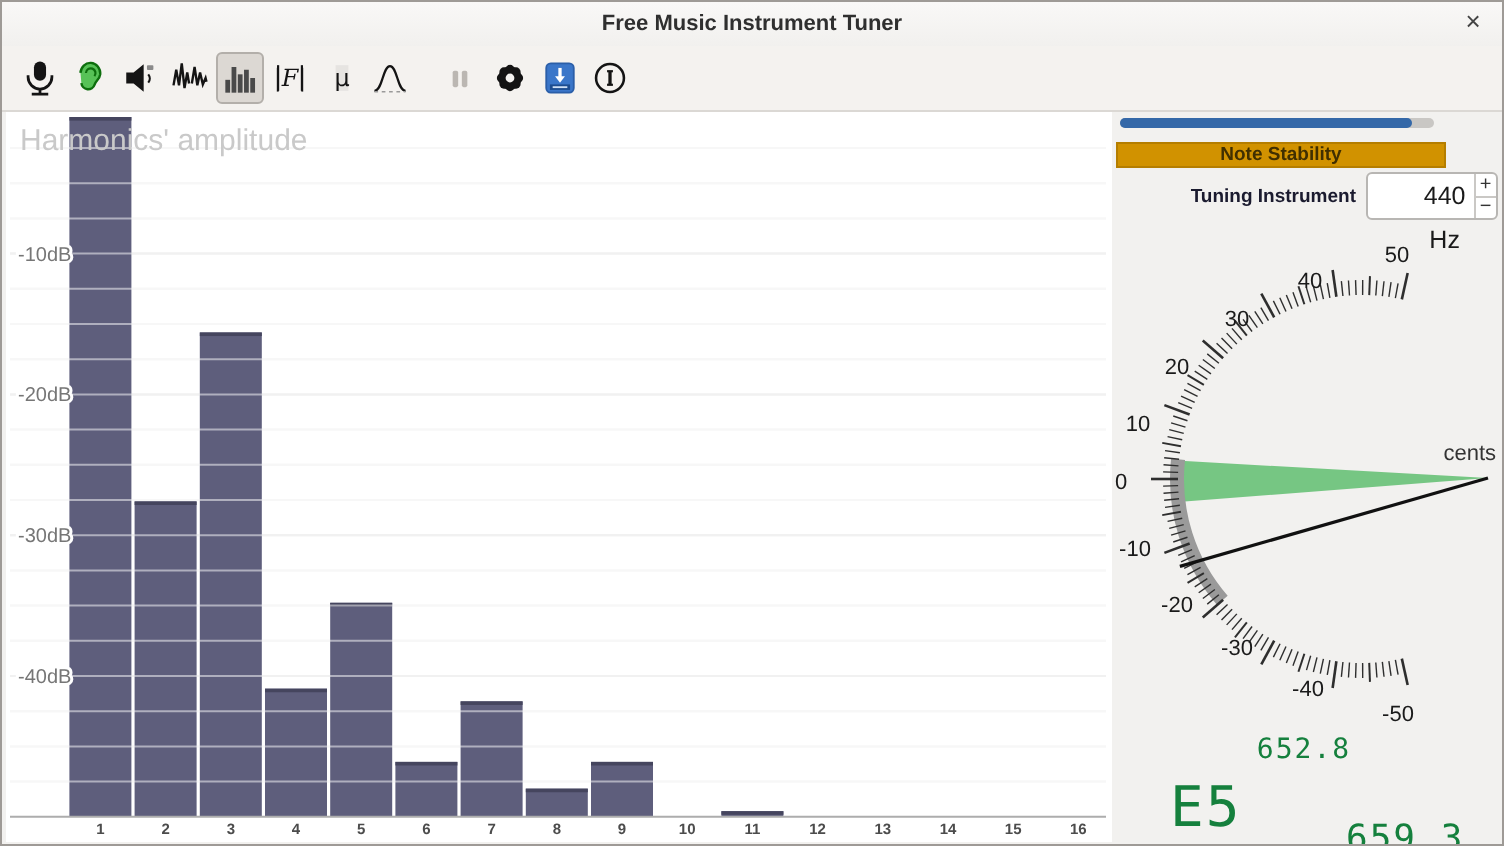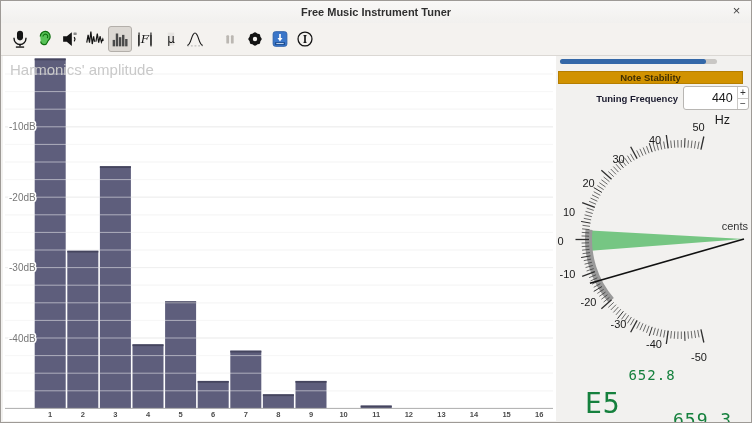--- a/index.html
+++ b/index.html
@@ -11,21 +11,21 @@
   
   #toolbar{position:absolute;left:0;top:22px;width:100%;height:33px;background:#f4f2ef;border-bottom:1px solid #dbd8d4;box-sizing:border-box;}
   .tbtn{position:absolute;top:3px;width:24px;height:26px;display:flex;align-items:center;justify-content:center;border-radius:3px;}
   .tbtn.active{background:#dcd8d3;border:1px solid #b3afaa;box-sizing:border-box;}
   
   #chart-panel{position:absolute;left:2px;top:55px;width:553px;height:365px;background:#ffffff;}
   
   #right-panel{position:absolute;left:556px;top:55px;width:196px;height:365px;}
   #progress{position:absolute;left:3px;top:3px;width:157px;height:5px;background:#c9c7c4;border-radius:3px;}
   #progress-fill{height:5px;width:145px;background:#3468a8;border-radius:3px;}
-  #stability-bar{position:absolute;left:1px;top:15px;width:185px;height:13px;background:#d19200;border:1px solid #b57e00;box-sizing:border-box;text-align:center;line-height:12px;font-size:9.5px;font-weight:bold;color:#402f00;}
+  #stability-bar{position:absolute;left:1px;top:15px;width:165px;height:13px;background:#d19200;border:1px solid #b57e00;box-sizing:border-box;text-align:center;line-height:12px;font-size:9.5px;font-weight:bold;color:#402f00;}
   #tuning-label{position:absolute;left:0;top:31px;width:121px;height:23px;line-height:23px;text-align:right;font-size:9.5px;font-weight:bold;color:#1b1b2f;}
   #spinbox{position:absolute;left:126px;top:30px;width:66px;height:24px;background:#fff;border:1px solid #b8b6b3;border-radius:3px;box-sizing:border-box;display:flex;padding-left:24px;}
   #spin-val{width:47px;line-height:22px;text-align:center;font-size:12.5px;font-weight:500;color:#1a1a1a;}
   #spin-btns{width:17px;border-left:1px solid #cac8c5;display:flex;flex-direction:column;}
   .spin-b{flex:1;text-align:center;font-size:10px;line-height:10px;color:#333;}
   #spin-up{border-bottom:1px solid #cac8c5;padding-top:1px;}
   #gauge-svg{position:absolute;left:0;top:57px;}
   .lcd{position:absolute;font-family:"DejaVu Sans Mono",monospace;color:#15803d;letter-spacing:1px;}
   #freq-reading{left:50px;top:311px;width:90px;text-align:center;font-size:14px;}
   #note-name{left:28px;top:331px;font-size:28px;}
@@ -214,21 +214,21 @@
         <text x="536.2" y="361" text-anchor="middle" font-size="7.5" font-weight="bold" fill="#4c4c4c">16</text>
         <text x="7" y="19" font-size="15" fill="#c9c9c9">Harmonics' amplitude</text>
       </svg>
   </div>
 
   <div id="right-panel">
     <div id="progress">
         <div id="progress-fill" style="width: 146px;"></div>
       </div>
     <div id="stability-bar">Note Stability</div>
-    <div id="tuning-label">Tuning Frequency</div>
+    <div id="tuning-label">Tuning Instrument</div>
     <div id="spinbox">
       <div id="spin-val">440 Hz</div>
       <div id="spin-btns">
         <div class="spin-b" id="spin-up">+</div>
         <div class="spin-b" id="spin-down">−</div>
       </div>
     </div>
     <svg id="gauge-svg" width="196" height="250" viewBox="0 0 196 250">
         <polygon points="187,126 33.45627498170353,117.39868911578583 33.712594263278916,137.86593002497835" fill="#76c683"></polygon>
         <path d="M32.032352981437754,116.59031272596667 A92.5,92.5 0 0 0 54.1893638293936,187.18546018162192" fill="none" stroke="#9a9a9a" stroke-width="7"></path>

